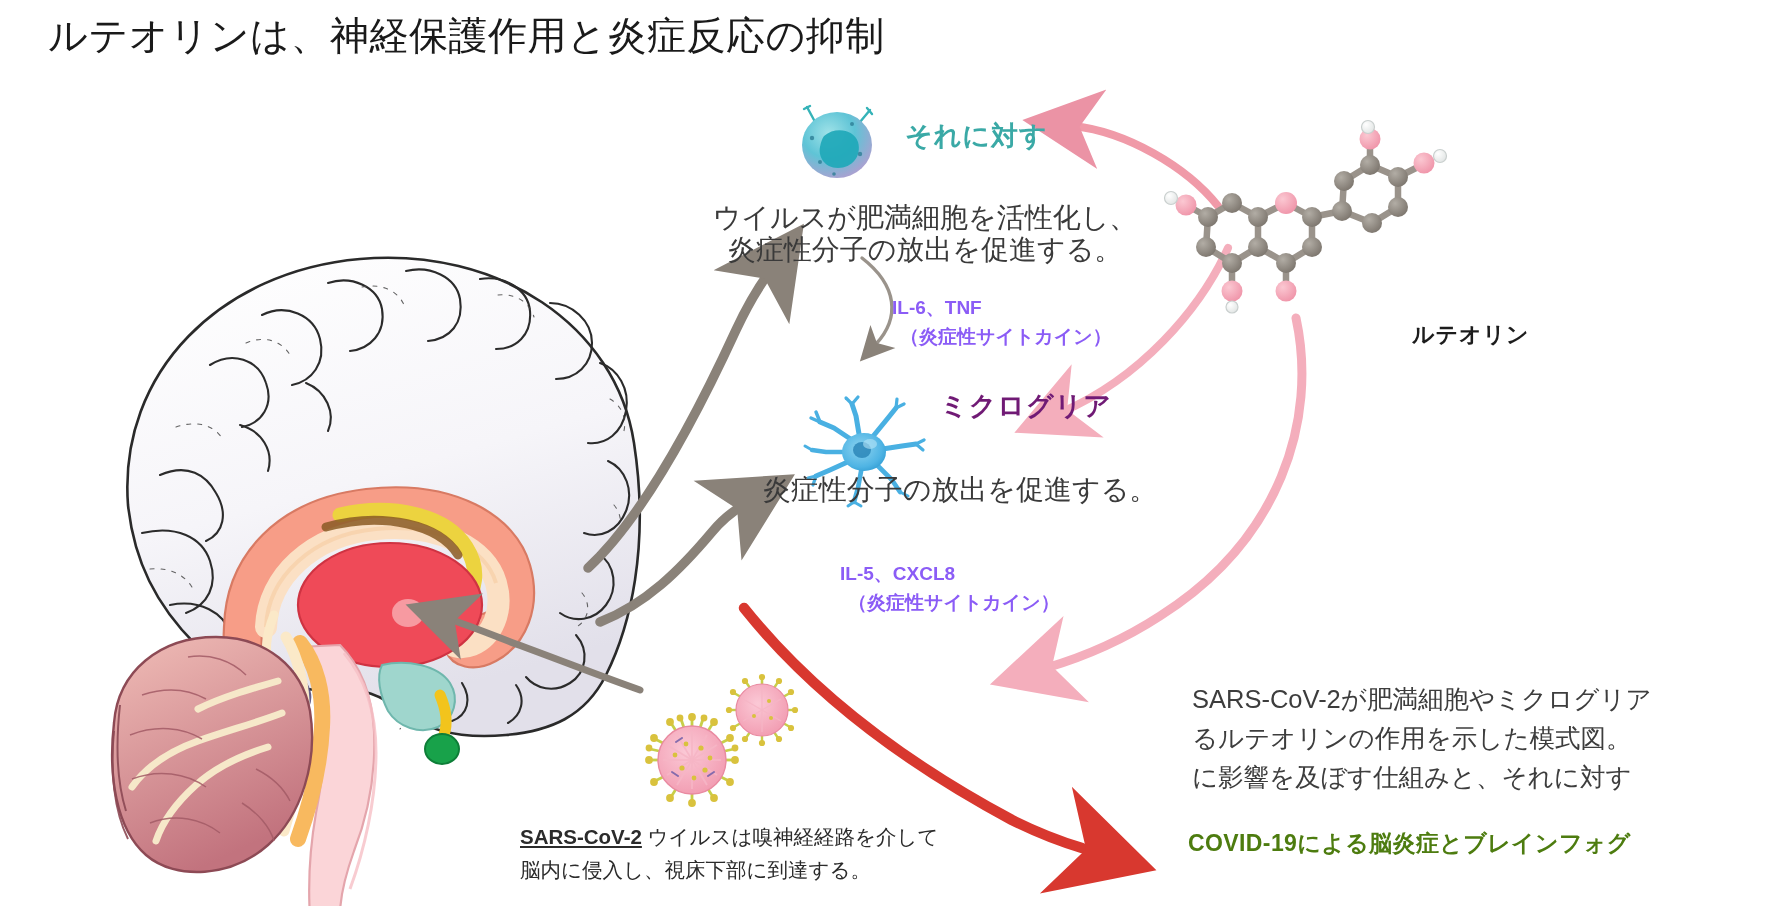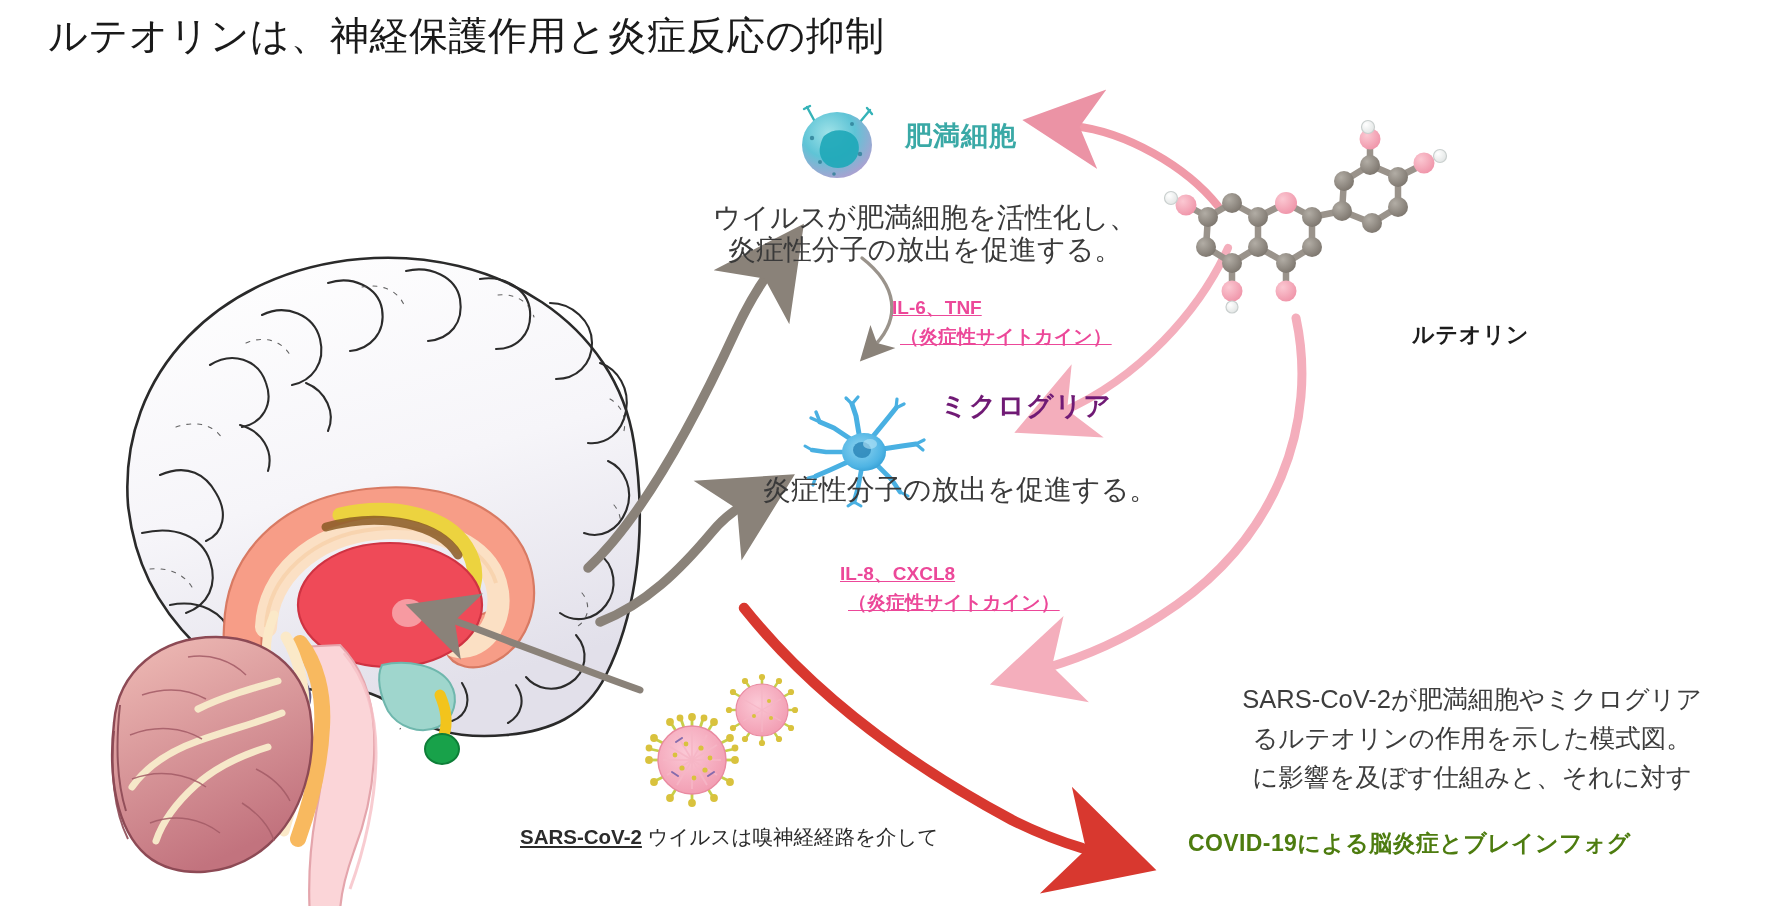--- a/index.html
+++ b/index.html
@@ -21,33 +21,33 @@
 
   
   .cap{
     font-size:28px;line-height:1.45;color:#3a3a3a;text-align:center;
     white-space:nowrap;font-weight:400;
   }
   .cellname{
     font-size:27px;font-weight:700;white-space:nowrap;letter-spacing:1px;
   }
   .cyto{
-    font-size:19px;line-height:1.5;font-weight:700;color:#ec4899;white-space:nowrap;text-decoration:underline;
+    font-size:19px;line-height:1.5;font-weight:700;color:#8b5cf6;white-space:nowrap;
   }
   .cyto .sub{display:block;}
 
   
   #luteolin-label{
     font-size:22px;font-weight:700;color:#1c1c1c;white-space:nowrap;letter-spacing:1px;text-align:center;
   }
 
   
   #desc{
     left:1192px;top:680px;width:560px;
-    font-size:25.5px;line-height:1.52;color:#3d3d3d;text-align:center;
+    font-size:25.5px;line-height:1.52;color:#3d3d3d;text-align:left;
   }
 
   
   #sars-note{
     left:520px;top:820px;width:520px;
     font-size:20.5px;line-height:1.62;color:#2b2b2b;text-align:left;
   }
   #sars-note .bold{font-weight:700;text-decoration:underline;}
 
   
@@ -253,21 +253,21 @@
       <path d="M34 36 C46 26 64 30 68 42 C72 56 62 68 48 68 C34 68 28 56 30 47 C31 42 32 39 34 36 Z" fill="#1fa8b8" opacity=".92"></path>
       <g fill="#2e7f96" opacity=".8">
         <circle cx="22" cy="38" r="2.2"></circle>
           <circle cx="30" cy="62" r="2"></circle>
         <circle cx="70" cy="54" r="2.2"></circle>
           <circle cx="62" cy="24" r="2"></circle>
         <circle cx="44" cy="74" r="1.8"></circle>
       </g>
     </svg>
   </div>
-  <div class="abs cellname" style="left:905px;top:118px;color:#3aa9a6;">肥満細胞</div>
+  <div class="abs cellname" style="left:905px;top:118px;color:#3aa9a6;">それに対す</div>
   <div class="abs cap" style="left:690px;top:198px;width:470px;">ウイルスが肥満細胞を活性化し、</div>
   <div class="abs cap" style="left:690px;top:230px;width:470px;">炎症性分子の放出を促進する。</div>
 
   <div class="abs cyto" style="left:892px;top:294px;">
     <span>IL-6、TNF</span>
     <span class="sub" style="padding-left:8px;">（炎症性サイトカイン）</span>
   </div>
 
   <div class="abs" style="left:800px;top:392px;width:130px;height:118px;">
     <svg viewBox="0 0 130 118" width="130" height="118">
@@ -304,21 +304,21 @@
       </g>
       <ellipse cx="64" cy="60" rx="22" ry="19" fill="url(#mgG)"></ellipse>
       <ellipse cx="62" cy="58" rx="9" ry="8" fill="#2b86b8" opacity=".85"></ellipse>
       <ellipse cx="70" cy="52" rx="7" ry="5" fill="#b5e4f7" opacity=".6"></ellipse>
     </svg>
   </div>
   <div class="abs cellname" style="left:940px;top:388px;color:#701a75;">ミクログリア</div>
   <div class="abs cap" style="left:700px;top:470px;width:520px;">炎症性分子の放出を促進する。</div>
 
   <div class="abs cyto" style="left:840px;top:560px;">
-    <span>IL-8、CXCL8</span>
+    <span>IL-5、CXCL8</span>
     <span class="sub" style="padding-left:8px;">（炎症性サイトカイン）</span>
   </div>
 
   <div class="abs" style="left:1160px;top:125px;width:330px;height:200px;">
     <svg viewBox="0 0 330 200" width="330" height="200">
       <defs>
         <radialGradient id="cAtom" cx="0.35" cy="0.32" r="0.75">
           <stop offset="0%" stop-color="#b2ada5"></stop>
           <stop offset="100%" stop-color="#7b746c"></stop>
         </radialGradient>
@@ -526,20 +526,21 @@
           <line x1="-20" y1="12" x2="-14" y2="16"></line>
         </g>
       </g>
     </svg>
   </div>
 
   <div class="abs" id="sars-note">
     <div>
       <span class="bold">SARS-CoV-2</span><span> ウイルスは嗅神経経路を介して</span>
     </div>
+    <div>脳内に侵入し、視床下部に到達する。</div>
   </div>
 
   <div class="abs" id="desc">
     <div>SARS-CoV-2が肥満細胞やミクログリア</div>
     <div>るルテオリンの作用を示した模式図。</div>
     <div>に影響を及ぼす仕組みと、それに対す</div>
   </div>
 
   <div class="abs" id="covid-outcome">COVID-19による脳炎症とブレインフォグ</div>
 

